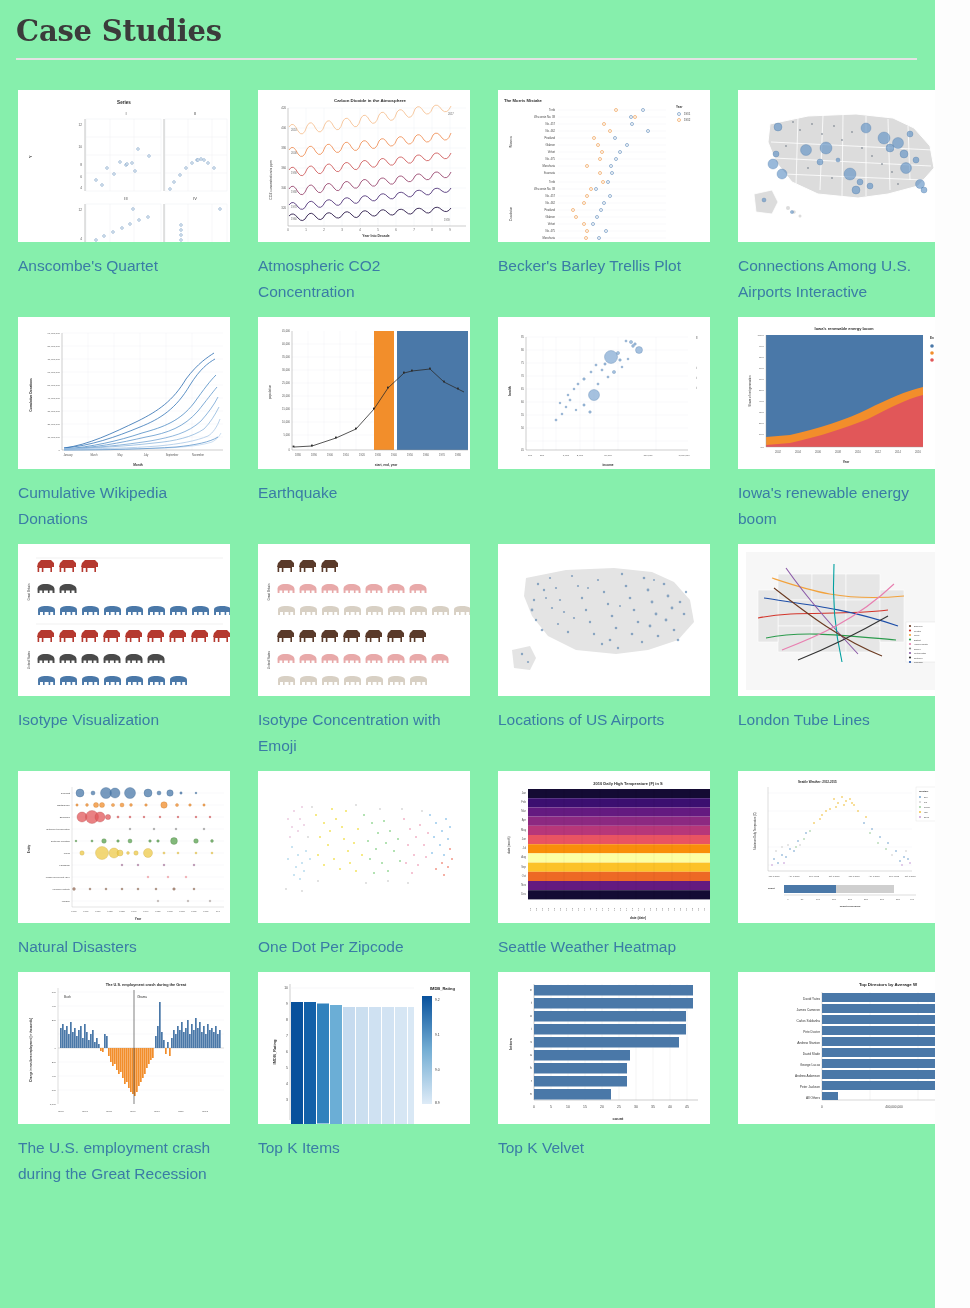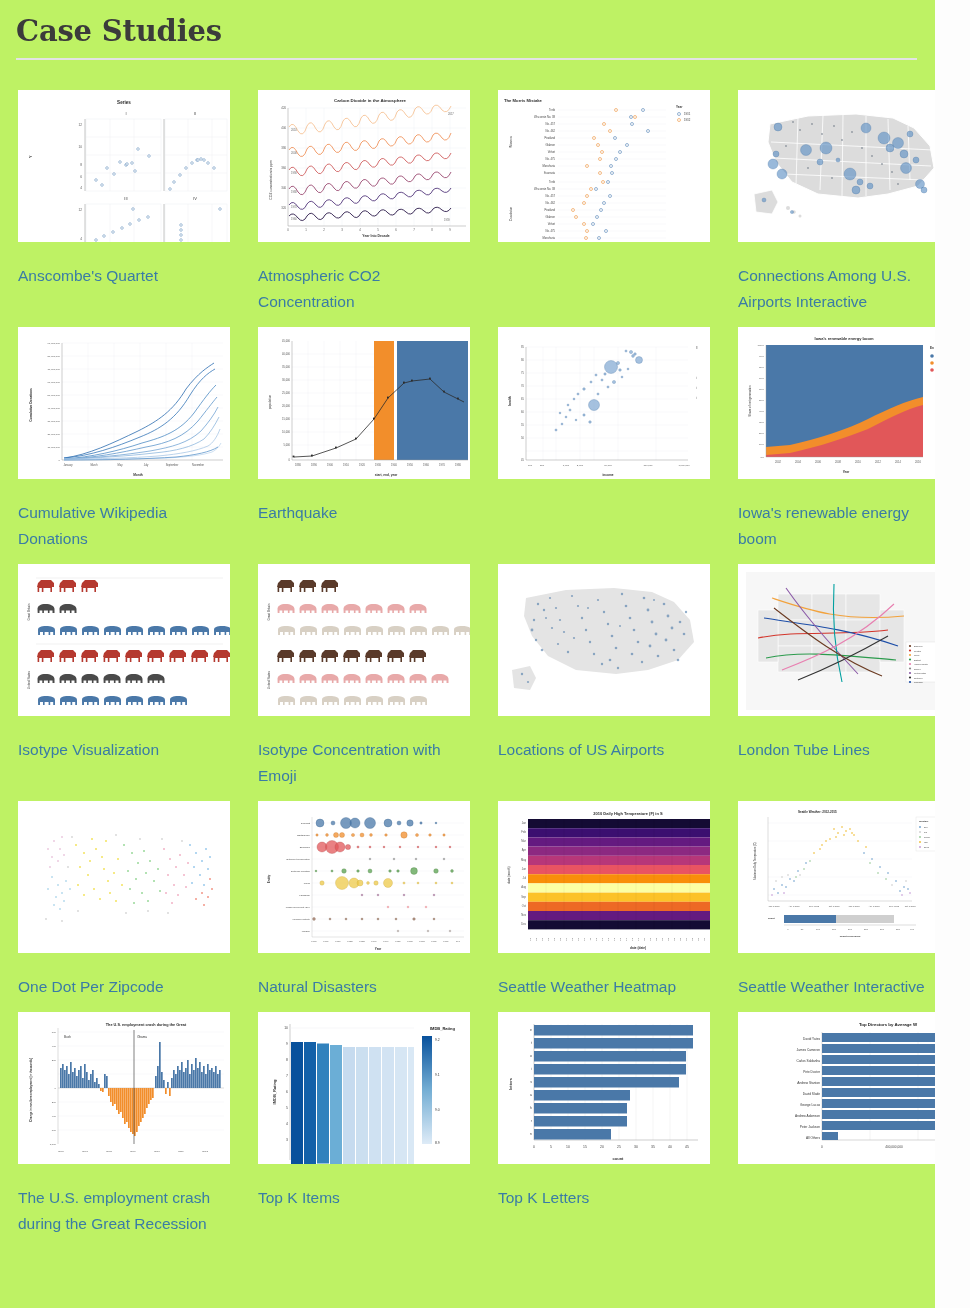--- a/index.html
+++ b/index.html
@@ -3,21 +3,21 @@
 <meta charset="utf-8">
 <style>
   * { box-sizing: border-box; }
   html, body {
     margin: 0; padding: 0;
     background: #fdfdfd;
     width: 970px; height: 1308px;
     font-family: "Liberation Sans", sans-serif;
     -webkit-font-smoothing: antialiased;
   }
-  .page { width: 935px; height: 1308px; position: relative; overflow: hidden; background: #bef264; }
+  .page { width: 935px; height: 1308px; position: relative; overflow: hidden; background: #86efac; }
 
   .page-title {
     font-family: "DejaVu Serif", serif;
     font-weight: bold;
     font-size: 29px;
     color: #3b3b3b;
     letter-spacing: -0.2px;
     padding: 14px 0 10px 16px;
     margin: 0;
   }
@@ -31,21 +31,21 @@
   }
   .card { width: 240px; margin-bottom: 12px; }
   .thumb {
     width: 212px; height: 152px;
     background: #ffffff;
     position: relative; overflow: hidden;
   }
   .card-label {
     display: block;
     width: 196px;
-    margin-top: 21px;
+    margin-top: 11px;
     font-size: 15.5px;
     line-height: 1.68;
     color: #3a7ca5;
     text-decoration: none;
     font-family: "Liberation Sans", sans-serif;
   }
 
   
   svg.fill { position: absolute; inset: 0; width: 100%; height: 100%; }
 </style>
@@ -307,20 +307,21 @@
                 <circle cx="88" cy="148" r="1.5"></circle>
             </g>
           </g>
           <text x="178" y="18" font-size="3" font-weight="bold" fill="#333">Year</text>
           <circle cx="181" cy="24" r="1.5" fill="none" stroke="#6a93c0" stroke-width="0.7"></circle>
           <text x="186" y="25" font-size="2.8" fill="#444">1931</text>
           <circle cx="181" cy="30" r="1.5" fill="none" stroke="#f0a055" stroke-width="0.7"></circle>
           <text x="186" y="31" font-size="2.8" fill="#444">1932</text>
         </svg>
       </div>
+      <a class="card-label" href="#">Becker's Barley Trellis Plot</a>
     </div>
 
     <div class="card">
       <div class="thumb">
         <svg class="fill" viewBox="0 0 212 152">
           <path d="M32 34 L70 26 L118 24 L155 28 L176 38 L192 56 L196 78 L180 96 L150 104 L120 108 L80 104 L54 92 L38 72 L30 52 Z" fill="#dcdcdc" stroke="#fff" stroke-width="1"></path>
           <g stroke="#fff" stroke-width="0.8" fill="none">
             <line x1="60" y1="27" x2="58" y2="95"></line>
               <line x1="85" y1="25" x2="82" y2="100"></line>
             <line x1="105" y1="24" x2="104" y2="106"></line>
@@ -908,20 +909,169 @@
             <circle cx="172" cy="118" r="1.1" fill="#1d4ea8"></circle>
           </g>
         </svg>
       </div>
       <a class="card-label" href="#">London Tube Lines</a>
     </div>
 
     <div class="card">
       <div class="thumb">
         <svg class="fill" viewBox="0 0 212 152">
+          <text x="12" y="78" font-size="3" font-weight="bold" fill="#333" transform="rotate(-90 12 78)" text-anchor="middle">Entity</text>
+          <text x="120" y="149" font-size="3" font-weight="bold" fill="#333" text-anchor="middle">Year</text>
+          <g stroke="#eef1f4" stroke-width="0.35">
+            <line x1="54" y1="22" x2="206" y2="22"></line>
+              <line x1="54" y1="34" x2="206" y2="34"></line>
+              <line x1="54" y1="46" x2="206" y2="46"></line>
+            <line x1="54" y1="58" x2="206" y2="58"></line>
+              <line x1="54" y1="70" x2="206" y2="70"></line>
+              <line x1="54" y1="82" x2="206" y2="82"></line>
+            <line x1="54" y1="94" x2="206" y2="94"></line>
+              <line x1="54" y1="106" x2="206" y2="106"></line>
+              <line x1="54" y1="118" x2="206" y2="118"></line>
+            <line x1="54" y1="130" x2="206" y2="130"></line>
+          </g>
+          <line x1="54" y1="16" x2="54" y2="136" stroke="#bbb" stroke-width="0.4"></line>
+          <line x1="54" y1="136" x2="206" y2="136" stroke="#bbb" stroke-width="0.4"></line>
+          <g font-size="2.5" fill="#444" text-anchor="end">
+            <text x="52" y="23">Drought</text>
+              <text x="52" y="35">Earthquake</text>
+              <text x="52" y="47">Epidemic</text>
+            <text x="52" y="59">Extreme temperature</text>
+              <text x="52" y="71">Extreme weather</text>
+              <text x="52" y="83">Flood</text>
+            <text x="52" y="95">Landslide</text>
+              <text x="52" y="107">Mass movement (dry)</text>
+              <text x="52" y="119">Volcanic activity</text>
+            <text x="52" y="131">Wildfire</text>
+          </g>
+          <g font-size="2.4" fill="#555" text-anchor="middle">
+            <text x="56" y="141">1900</text>
+              <text x="68" y="141">1909</text>
+              <text x="80" y="141">1917</text>
+              <text x="92" y="141">1925</text>
+            <text x="104" y="141">1933</text>
+              <text x="116" y="141">1941</text>
+              <text x="128" y="141">1949</text>
+              <text x="140" y="141">1957</text>
+            <text x="152" y="141">1965</text>
+              <text x="164" y="141">1973</text>
+              <text x="176" y="141">1981</text>
+              <text x="188" y="141">1989</text>
+              <text x="200" y="141">199</text>
+          </g>
+          <g fill-opacity="0.75" stroke-width="0.3">
+            <g fill="#4a78a8" stroke="#2f5d8c">
+              <circle cx="62" cy="22" r="4"></circle>
+                <circle cx="75" cy="22" r="2"></circle>
+                <circle cx="88" cy="22" r="5.5"></circle>
+                <circle cx="97" cy="22" r="5"></circle>
+              <circle cx="112" cy="22" r="5.5"></circle>
+                <circle cx="130" cy="22" r="4"></circle>
+                <circle cx="141" cy="22" r="2"></circle>
+                <circle cx="152" cy="22" r="3.2"></circle>
+              <circle cx="163" cy="22" r="1.2"></circle>
+                <circle cx="178" cy="22" r="0.9"></circle>
+            </g>
+            <g fill="#f28e2b" stroke="#c2701f">
+              <circle cx="59" cy="34" r="1.2"></circle>
+                <circle cx="69" cy="34" r="1.4"></circle>
+                <circle cx="78" cy="34" r="2.5"></circle>
+                <circle cx="84" cy="34" r="2.5"></circle>
+              <circle cx="95" cy="34" r="1.6"></circle>
+                <circle cx="104" cy="34" r="2"></circle>
+                <circle cx="113" cy="34" r="1.4"></circle>
+                <circle cx="128" cy="34" r="1.3"></circle>
+              <circle cx="146" cy="34" r="3.2"></circle>
+                <circle cx="159" cy="34" r="1.5"></circle>
+                <circle cx="172" cy="34" r="1.3"></circle>
+                <circle cx="186" cy="34" r="1.2"></circle>
+            </g>
+            <g fill="#e15759" stroke="#b03f41">
+              <circle cx="64" cy="46" r="5"></circle>
+                <circle cx="74" cy="46" r="6.5"></circle>
+                <circle cx="82" cy="46" r="5"></circle>
+                <circle cx="90" cy="46" r="2.6"></circle>
+              <circle cx="100" cy="46" r="1.1"></circle>
+                <circle cx="112" cy="46" r="1"></circle>
+                <circle cx="126" cy="46" r="0.9"></circle>
+                <circle cx="142" cy="46" r="0.9"></circle>
+              <circle cx="160" cy="46" r="0.9"></circle>
+                <circle cx="178" cy="46" r="0.9"></circle>
+                <circle cx="192" cy="46" r="0.9"></circle>
+            </g>
+            <g fill="#9c9c9c" stroke="#777">
+              <circle cx="112" cy="58" r="0.9"></circle>
+                <circle cx="136" cy="58" r="0.9"></circle>
+                <circle cx="158" cy="58" r="0.9"></circle>
+                <circle cx="186" cy="58" r="0.9"></circle>
+            </g>
+            <g fill="#59a14f" stroke="#3f7a37">
+              <circle cx="58" cy="70" r="0.9"></circle>
+                <circle cx="74" cy="70" r="1.1"></circle>
+                <circle cx="86" cy="70" r="2.3"></circle>
+                <circle cx="100" cy="70" r="1.3"></circle>
+              <circle cx="112" cy="70" r="2"></circle>
+                <circle cx="132" cy="70" r="1.3"></circle>
+                <circle cx="140" cy="70" r="1.3"></circle>
+                <circle cx="156" cy="70" r="3.4"></circle>
+              <circle cx="178" cy="70" r="2.3"></circle>
+                <circle cx="194" cy="70" r="1.4"></circle>
+            </g>
+            <g fill="#edc948" stroke="#c4a433">
+              <circle cx="64" cy="82" r="2.2"></circle>
+                <circle cx="84" cy="82" r="6.5"></circle>
+                <circle cx="96" cy="82" r="5"></circle>
+                <circle cx="102" cy="82" r="3"></circle>
+              <circle cx="110" cy="82" r="1.4"></circle>
+                <circle cx="118" cy="82" r="2.2"></circle>
+                <circle cx="130" cy="82" r="4.5"></circle>
+                <circle cx="146" cy="82" r="1.1"></circle>
+              <circle cx="160" cy="82" r="1"></circle>
+                <circle cx="178" cy="82" r="1"></circle>
+                <circle cx="194" cy="82" r="1"></circle>
+            </g>
+            <g fill="#b07aa1" stroke="#8a5c80">
+              <circle cx="104" cy="94" r="0.9"></circle>
+                <circle cx="120" cy="94" r="0.9"></circle>
+                <circle cx="146" cy="94" r="0.9"></circle>
+                <circle cx="176" cy="94" r="0.9"></circle>
+            </g>
+            <g fill="#ff9da7" stroke="#d37d86">
+              <circle cx="130" cy="106" r="0.9"></circle>
+                <circle cx="150" cy="106" r="0.9"></circle>
+                <circle cx="168" cy="106" r="0.9"></circle>
+            </g>
+            <g fill="#9c755f" stroke="#7a5a48">
+              <circle cx="56" cy="118" r="1.4"></circle>
+                <circle cx="72" cy="118" r="1"></circle>
+                <circle cx="88" cy="118" r="1"></circle>
+                <circle cx="104" cy="118" r="1"></circle>
+              <circle cx="120" cy="118" r="1"></circle>
+                <circle cx="138" cy="118" r="1"></circle>
+                <circle cx="156" cy="118" r="1.3"></circle>
+                <circle cx="176" cy="118" r="1"></circle>
+            </g>
+            <g fill="#bab0ac" stroke="#948d89">
+              <circle cx="140" cy="130" r="0.9"></circle>
+                <circle cx="170" cy="130" r="0.9"></circle>
+                <circle cx="192" cy="130" r="0.9"></circle>
+            </g>
+          </g>
+        </svg>
+      </div>
+      <a class="card-label" href="#">Natural Disasters</a>
+    </div>
+
+    <div class="card">
+      <div class="thumb">
+        <svg class="fill" viewBox="0 0 212 152">
           <g>
             <g fill="#e8c0d8" fill-opacity="0.85">
               <circle cx="36" cy="40" r="1"></circle>
                 <circle cx="42" cy="48" r="1"></circle>
                 <circle cx="34" cy="56" r="1"></circle>
                 <circle cx="44" cy="36" r="1"></circle>
               <circle cx="30" cy="48" r="1"></circle>
                 <circle cx="40" cy="60" r="1"></circle>
                 <circle cx="46" cy="54" r="1"></circle>
                 <circle cx="32" cy="66" r="1"></circle>
@@ -1022,169 +1172,20 @@
                 <circle cx="130" cy="110" r="0.9"></circle>
               <circle cx="150" cy="112" r="0.9"></circle>
                 <circle cx="28" cy="118" r="0.9"></circle>
                 <circle cx="44" cy="120" r="0.9"></circle>
                 <circle cx="60" cy="110" r="0.9"></circle>
             </g>
           </g>
         </svg>
       </div>
       <a class="card-label" href="#">One Dot Per Zipcode</a>
-    </div>
-
-    <div class="card">
-      <div class="thumb">
-        <svg class="fill" viewBox="0 0 212 152">
-          <text x="12" y="78" font-size="3" font-weight="bold" fill="#333" transform="rotate(-90 12 78)" text-anchor="middle">Entity</text>
-          <text x="120" y="149" font-size="3" font-weight="bold" fill="#333" text-anchor="middle">Year</text>
-          <g stroke="#eef1f4" stroke-width="0.35">
-            <line x1="54" y1="22" x2="206" y2="22"></line>
-              <line x1="54" y1="34" x2="206" y2="34"></line>
-              <line x1="54" y1="46" x2="206" y2="46"></line>
-            <line x1="54" y1="58" x2="206" y2="58"></line>
-              <line x1="54" y1="70" x2="206" y2="70"></line>
-              <line x1="54" y1="82" x2="206" y2="82"></line>
-            <line x1="54" y1="94" x2="206" y2="94"></line>
-              <line x1="54" y1="106" x2="206" y2="106"></line>
-              <line x1="54" y1="118" x2="206" y2="118"></line>
-            <line x1="54" y1="130" x2="206" y2="130"></line>
-          </g>
-          <line x1="54" y1="16" x2="54" y2="136" stroke="#bbb" stroke-width="0.4"></line>
-          <line x1="54" y1="136" x2="206" y2="136" stroke="#bbb" stroke-width="0.4"></line>
-          <g font-size="2.5" fill="#444" text-anchor="end">
-            <text x="52" y="23">Drought</text>
-              <text x="52" y="35">Earthquake</text>
-              <text x="52" y="47">Epidemic</text>
-            <text x="52" y="59">Extreme temperature</text>
-              <text x="52" y="71">Extreme weather</text>
-              <text x="52" y="83">Flood</text>
-            <text x="52" y="95">Landslide</text>
-              <text x="52" y="107">Mass movement (dry)</text>
-              <text x="52" y="119">Volcanic activity</text>
-            <text x="52" y="131">Wildfire</text>
-          </g>
-          <g font-size="2.4" fill="#555" text-anchor="middle">
-            <text x="56" y="141">1900</text>
-              <text x="68" y="141">1909</text>
-              <text x="80" y="141">1917</text>
-              <text x="92" y="141">1925</text>
-            <text x="104" y="141">1933</text>
-              <text x="116" y="141">1941</text>
-              <text x="128" y="141">1949</text>
-              <text x="140" y="141">1957</text>
-            <text x="152" y="141">1965</text>
-              <text x="164" y="141">1973</text>
-              <text x="176" y="141">1981</text>
-              <text x="188" y="141">1989</text>
-              <text x="200" y="141">199</text>
-          </g>
-          <g fill-opacity="0.75" stroke-width="0.3">
-            <g fill="#4a78a8" stroke="#2f5d8c">
-              <circle cx="62" cy="22" r="4"></circle>
-                <circle cx="75" cy="22" r="2"></circle>
-                <circle cx="88" cy="22" r="5.5"></circle>
-                <circle cx="97" cy="22" r="5"></circle>
-              <circle cx="112" cy="22" r="5.5"></circle>
-                <circle cx="130" cy="22" r="4"></circle>
-                <circle cx="141" cy="22" r="2"></circle>
-                <circle cx="152" cy="22" r="3.2"></circle>
-              <circle cx="163" cy="22" r="1.2"></circle>
-                <circle cx="178" cy="22" r="0.9"></circle>
-            </g>
-            <g fill="#f28e2b" stroke="#c2701f">
-              <circle cx="59" cy="34" r="1.2"></circle>
-                <circle cx="69" cy="34" r="1.4"></circle>
-                <circle cx="78" cy="34" r="2.5"></circle>
-                <circle cx="84" cy="34" r="2.5"></circle>
-              <circle cx="95" cy="34" r="1.6"></circle>
-                <circle cx="104" cy="34" r="2"></circle>
-                <circle cx="113" cy="34" r="1.4"></circle>
-                <circle cx="128" cy="34" r="1.3"></circle>
-              <circle cx="146" cy="34" r="3.2"></circle>
-                <circle cx="159" cy="34" r="1.5"></circle>
-                <circle cx="172" cy="34" r="1.3"></circle>
-                <circle cx="186" cy="34" r="1.2"></circle>
-            </g>
-            <g fill="#e15759" stroke="#b03f41">
-              <circle cx="64" cy="46" r="5"></circle>
-                <circle cx="74" cy="46" r="6.5"></circle>
-                <circle cx="82" cy="46" r="5"></circle>
-                <circle cx="90" cy="46" r="2.6"></circle>
-              <circle cx="100" cy="46" r="1.1"></circle>
-                <circle cx="112" cy="46" r="1"></circle>
-                <circle cx="126" cy="46" r="0.9"></circle>
-                <circle cx="142" cy="46" r="0.9"></circle>
-              <circle cx="160" cy="46" r="0.9"></circle>
-                <circle cx="178" cy="46" r="0.9"></circle>
-                <circle cx="192" cy="46" r="0.9"></circle>
-            </g>
-            <g fill="#9c9c9c" stroke="#777">
-              <circle cx="112" cy="58" r="0.9"></circle>
-                <circle cx="136" cy="58" r="0.9"></circle>
-                <circle cx="158" cy="58" r="0.9"></circle>
-                <circle cx="186" cy="58" r="0.9"></circle>
-            </g>
-            <g fill="#59a14f" stroke="#3f7a37">
-              <circle cx="58" cy="70" r="0.9"></circle>
-                <circle cx="74" cy="70" r="1.1"></circle>
-                <circle cx="86" cy="70" r="2.3"></circle>
-                <circle cx="100" cy="70" r="1.3"></circle>
-              <circle cx="112" cy="70" r="2"></circle>
-                <circle cx="132" cy="70" r="1.3"></circle>
-                <circle cx="140" cy="70" r="1.3"></circle>
-                <circle cx="156" cy="70" r="3.4"></circle>
-              <circle cx="178" cy="70" r="2.3"></circle>
-                <circle cx="194" cy="70" r="1.4"></circle>
-            </g>
-            <g fill="#edc948" stroke="#c4a433">
-              <circle cx="64" cy="82" r="2.2"></circle>
-                <circle cx="84" cy="82" r="6.5"></circle>
-                <circle cx="96" cy="82" r="5"></circle>
-                <circle cx="102" cy="82" r="3"></circle>
-              <circle cx="110" cy="82" r="1.4"></circle>
-                <circle cx="118" cy="82" r="2.2"></circle>
-                <circle cx="130" cy="82" r="4.5"></circle>
-                <circle cx="146" cy="82" r="1.1"></circle>
-              <circle cx="160" cy="82" r="1"></circle>
-                <circle cx="178" cy="82" r="1"></circle>
-                <circle cx="194" cy="82" r="1"></circle>
-            </g>
-            <g fill="#b07aa1" stroke="#8a5c80">
-              <circle cx="104" cy="94" r="0.9"></circle>
-                <circle cx="120" cy="94" r="0.9"></circle>
-                <circle cx="146" cy="94" r="0.9"></circle>
-                <circle cx="176" cy="94" r="0.9"></circle>
-            </g>
-            <g fill="#ff9da7" stroke="#d37d86">
-              <circle cx="130" cy="106" r="0.9"></circle>
-                <circle cx="150" cy="106" r="0.9"></circle>
-                <circle cx="168" cy="106" r="0.9"></circle>
-            </g>
-            <g fill="#9c755f" stroke="#7a5a48">
-              <circle cx="56" cy="118" r="1.4"></circle>
-                <circle cx="72" cy="118" r="1"></circle>
-                <circle cx="88" cy="118" r="1"></circle>
-                <circle cx="104" cy="118" r="1"></circle>
-              <circle cx="120" cy="118" r="1"></circle>
-                <circle cx="138" cy="118" r="1"></circle>
-                <circle cx="156" cy="118" r="1.3"></circle>
-                <circle cx="176" cy="118" r="1"></circle>
-            </g>
-            <g fill="#bab0ac" stroke="#948d89">
-              <circle cx="140" cy="130" r="0.9"></circle>
-                <circle cx="170" cy="130" r="0.9"></circle>
-                <circle cx="192" cy="130" r="0.9"></circle>
-            </g>
-          </g>
-        </svg>
-      </div>
-      <a class="card-label" href="#">Natural Disasters</a>
     </div>
 
     <div class="card">
       <div class="thumb">
         <svg class="fill" viewBox="0 0 212 152">
           <text x="130" y="14" font-size="4" font-weight="bold" fill="#2b2b2b" text-anchor="middle">2010 Daily High Temperature (F) in S</text>
           <text x="12" y="74" font-size="3" fill="#333" transform="rotate(-90 12 74)" text-anchor="middle">date (month)</text>
           <text x="140" y="148" font-size="3.2" font-weight="bold" fill="#333" text-anchor="middle">date (date)</text>
           <g>
             <rect x="30" y="18" width="182" height="9.2" fill="#140b34"></rect>
@@ -1373,21 +1374,20 @@
               <text x="96" y="129">150</text>
             <text x="112" y="129">200</text>
               <text x="128" y="129">250</text>
               <text x="144" y="129">300</text>
               <text x="160" y="129">350</text>
               <text x="174" y="129">400</text>
           </g>
           <text x="112" y="136" font-size="2.5" font-weight="bold" fill="#333" text-anchor="middle">count of Records</text>
         </svg>
       </div>
-      <a class="card-label" href="#">Seattle Weather Interactive</a>
     </div>
 
     <div class="card">
       <div class="thumb">
         <svg class="fill" viewBox="0 0 212 152">
           <text x="128" y="14" font-size="3.8" font-weight="bold" fill="#2b2b2b" text-anchor="middle">The U.S. employment crash during the Great </text>
           <text x="14" y="78" font-size="2.8" font-weight="bold" fill="#333" transform="rotate(-90 14 78)" text-anchor="middle">Change in non-farm employment (in thousands)</text>
           <g stroke="#eef1f4" stroke-width="0.35">
             <line x1="40" y1="20" x2="206" y2="20"></line>
               <line x1="40" y1="34" x2="206" y2="34"></line>
@@ -1605,21 +1605,21 @@
               <text x="87" y="136">15</text>
             <text x="104" y="136">20</text>
               <text x="121" y="136">25</text>
               <text x="138" y="136">30</text>
               <text x="155" y="136">35</text>
             <text x="172" y="136">40</text>
               <text x="189" y="136">45</text>
           </g>
         </svg>
       </div>
-      <a class="card-label" href="#">Top K Letters</a>
+      <a class="card-label" href="#">Top K Velvet</a>
     </div>
 
     <div class="card">
       <div class="thumb">
         <svg class="fill" viewBox="0 0 212 152">
           <text x="150" y="14" font-size="4.4" font-weight="bold" fill="#222" text-anchor="middle">Top Directors by Average W</text>
           <g stroke="#dddddd" stroke-width="0.4">
             <line x1="132" y1="20" x2="132" y2="128"></line>
               <line x1="180" y1="20" x2="180" y2="128"></line>
           </g>

